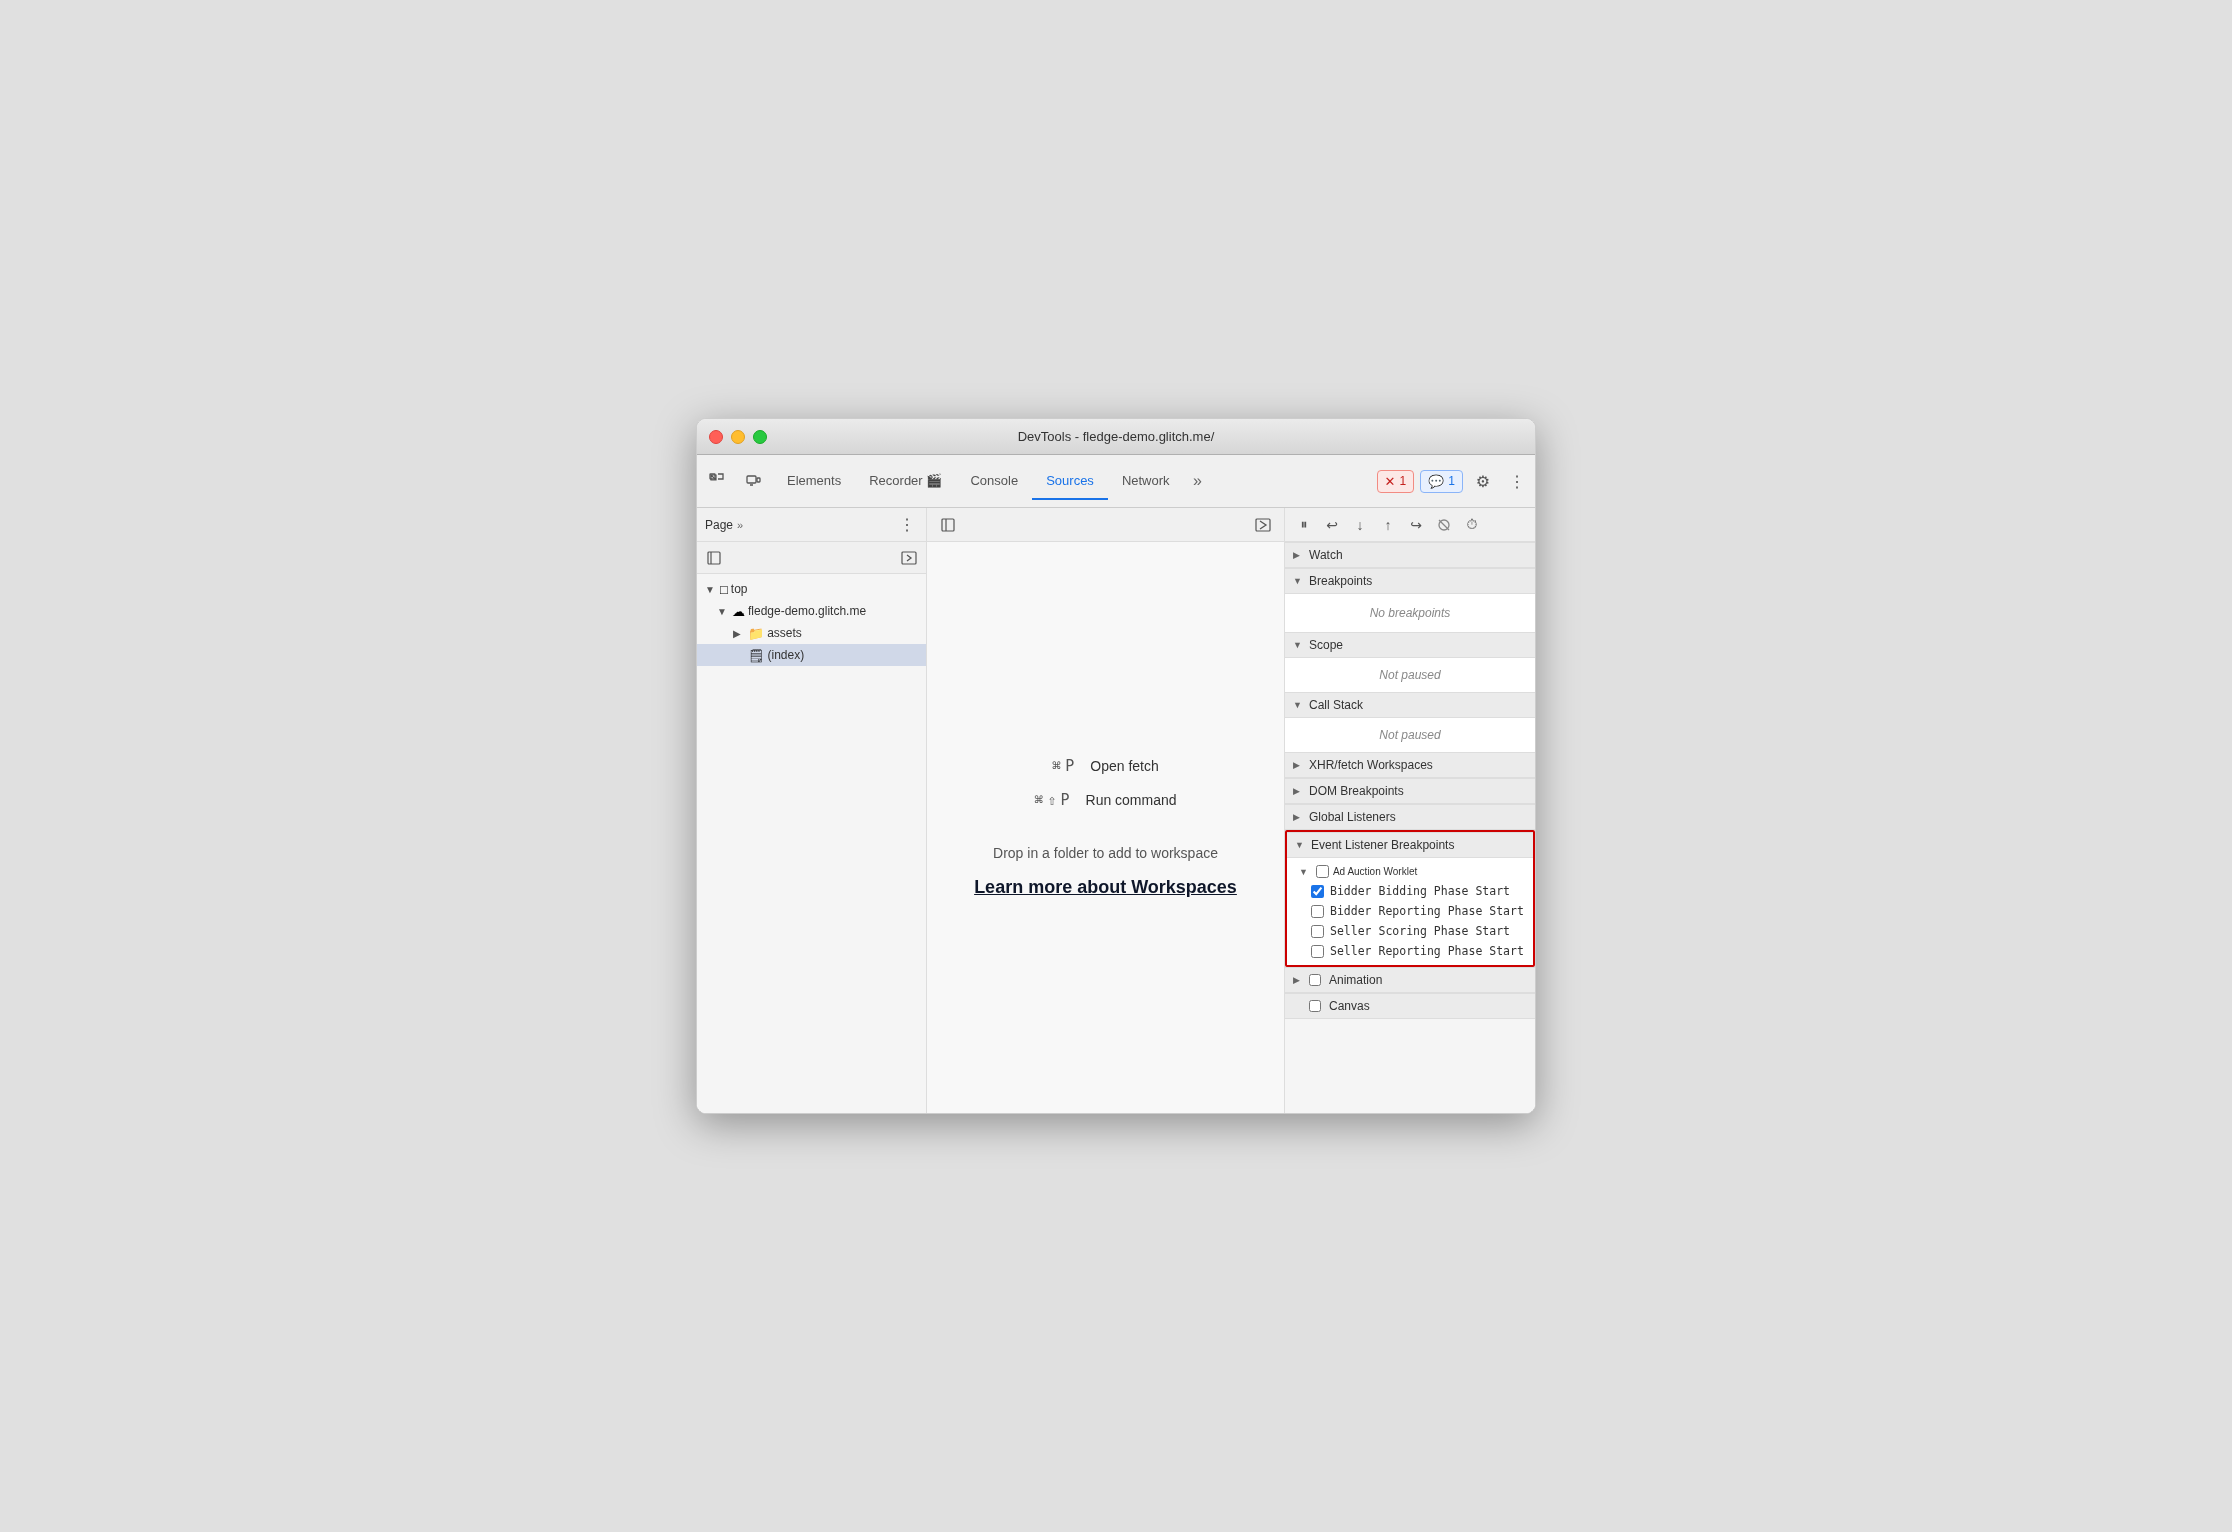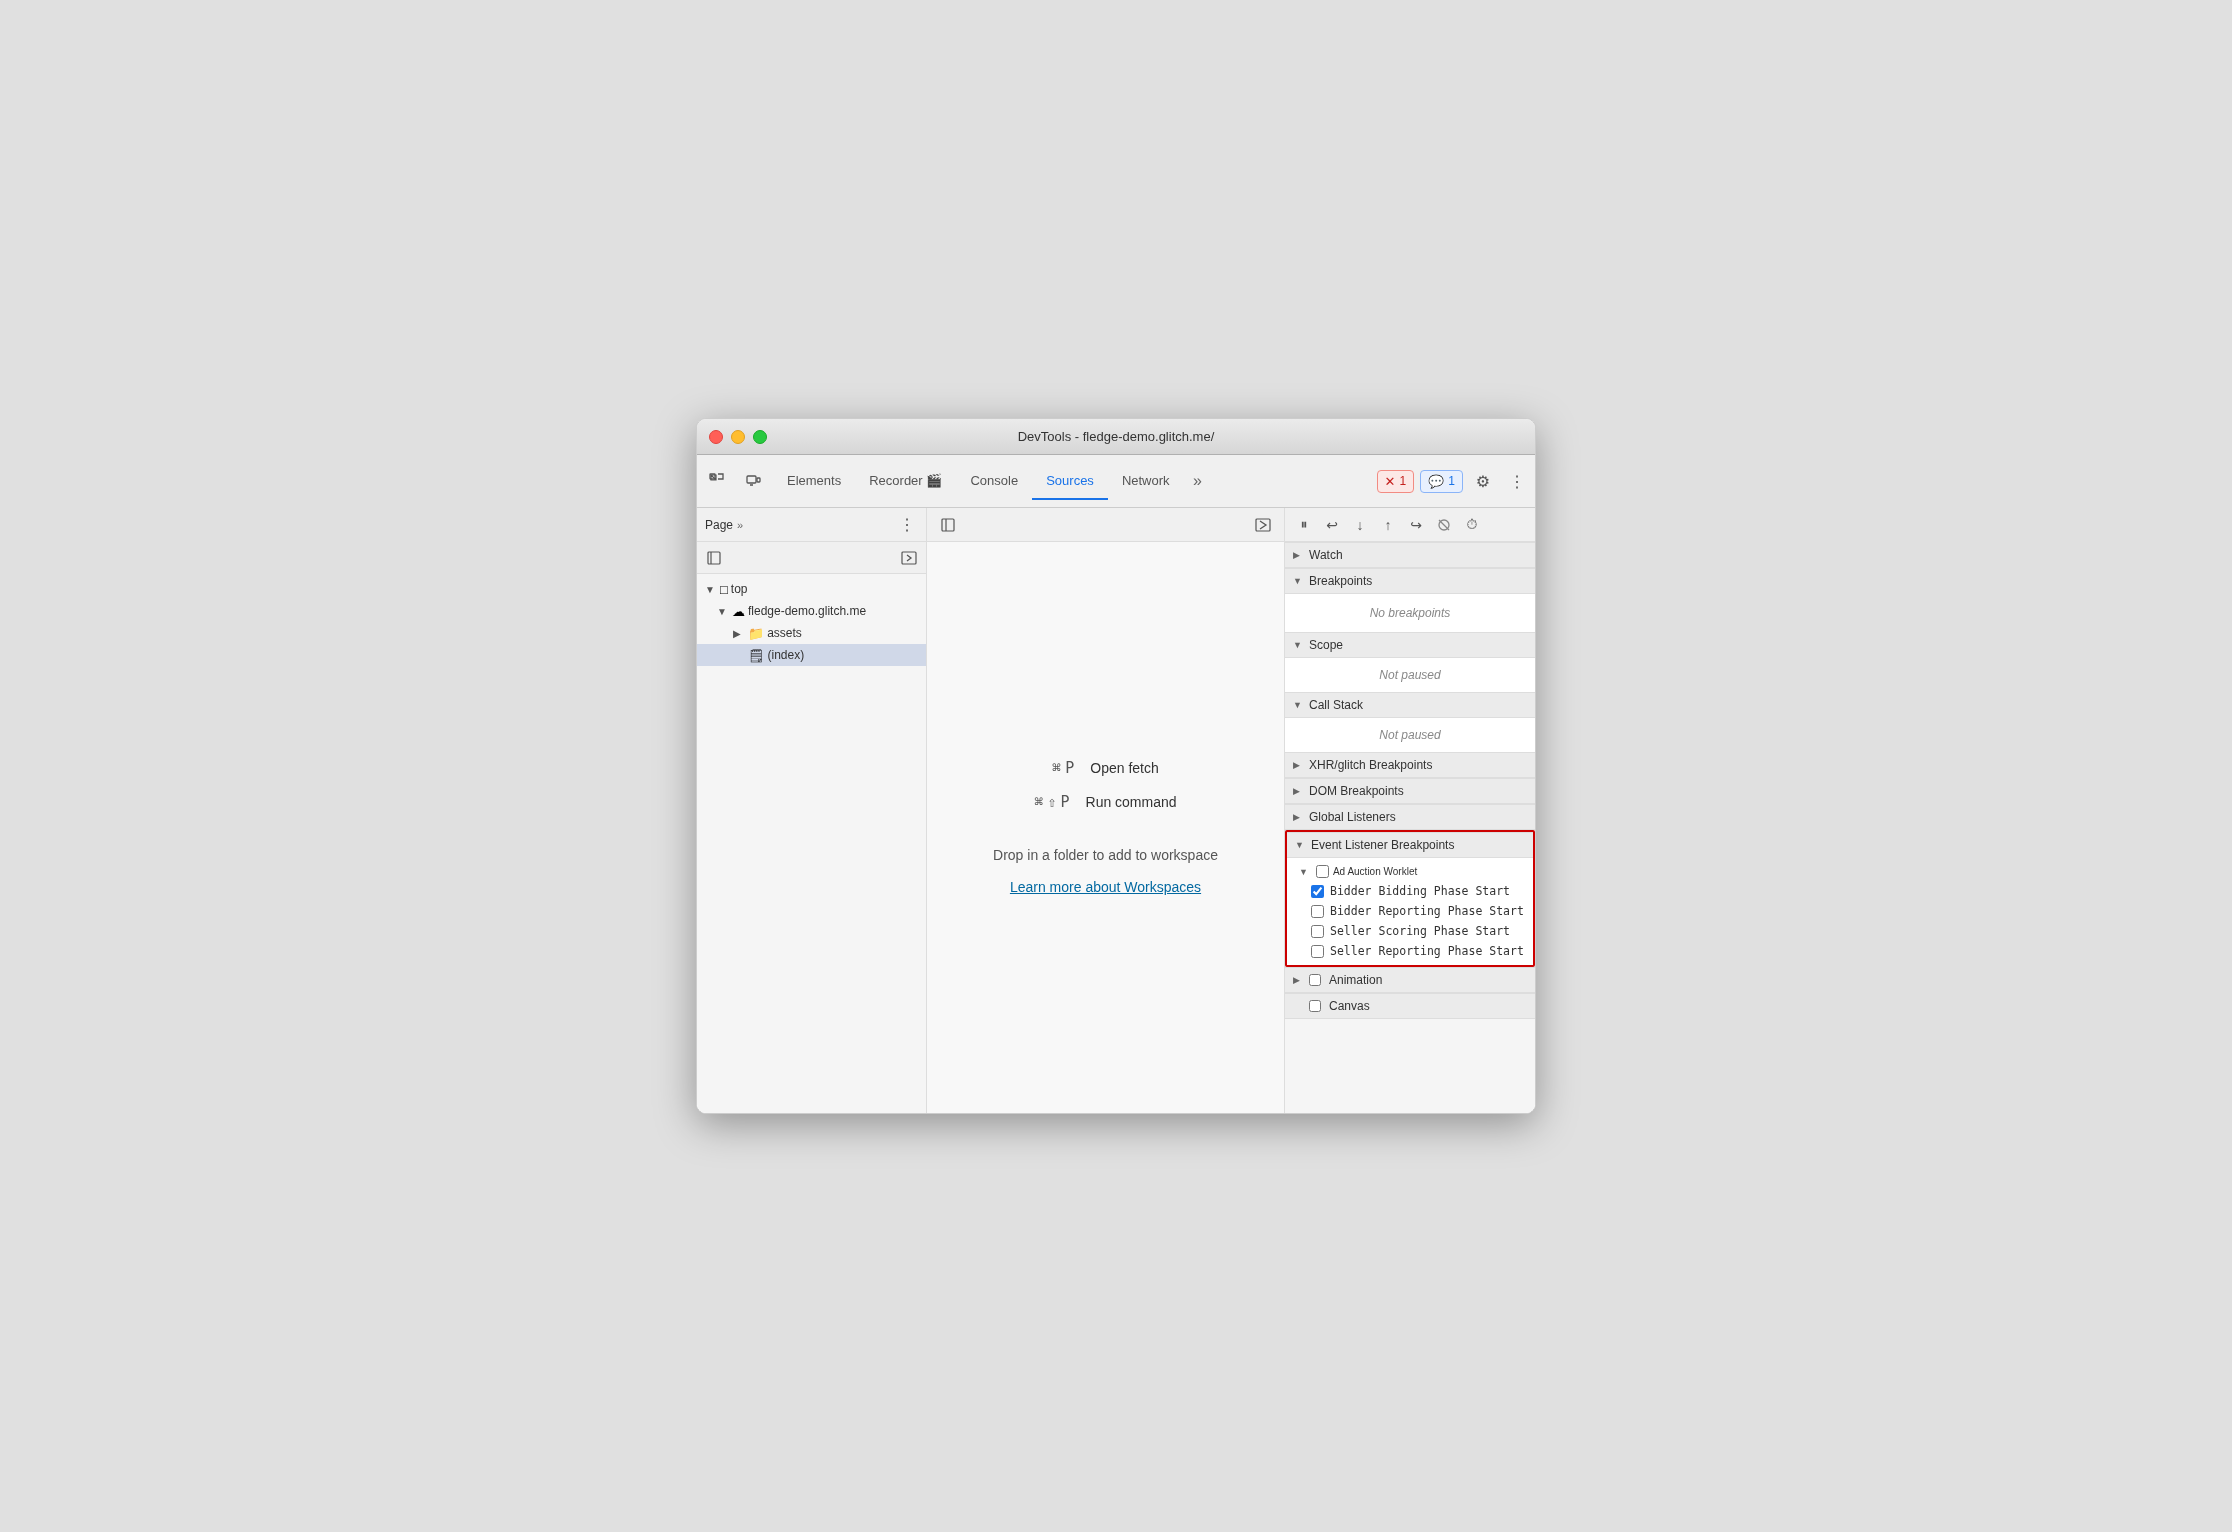--- a/index.html
+++ b/index.html
@@ -280,24 +280,25 @@
       font-family: monospace;
       font-size: 15px;
       color: #555;
     }
     .drop-text {
       font-size: 14px;
       color: #555;
       margin-top: 20px;
     }
     .learn-link {
-      font-size: 14px;
-      color: #0369a1;
+      font-size: 18px;
+      color: #0f172a;
       text-decoration: underline;
       cursor: pointer;
+      font-weight: bold;
     }
 
     
     .right-panel {
       width: 250px;
       background: #f5f5f5;
       display: flex;
       flex-direction: column;
       flex-shrink: 0;
       overflow-y: auto;
@@ -602,21 +603,21 @@
       <div class="section-header">
         <span class="section-arrow">▼</span>
         <span>Call Stack</span>
       </div>
       <div class="section-content">
         <div class="section-paused">Not paused</div>
       </div>
 
       <div class="section-header">
         <span class="section-arrow">▶</span>
-        <span>XHR/glitch Breakpoints</span>
+        <span>XHR/fetch Workspaces</span>
       </div>
 
       <div class="section-header">
         <span class="section-arrow">▶</span>
         <span>DOM Breakpoints</span>
       </div>
 
       <div class="section-header">
         <span class="section-arrow">▶</span>
         <span>Global Listeners</span>

